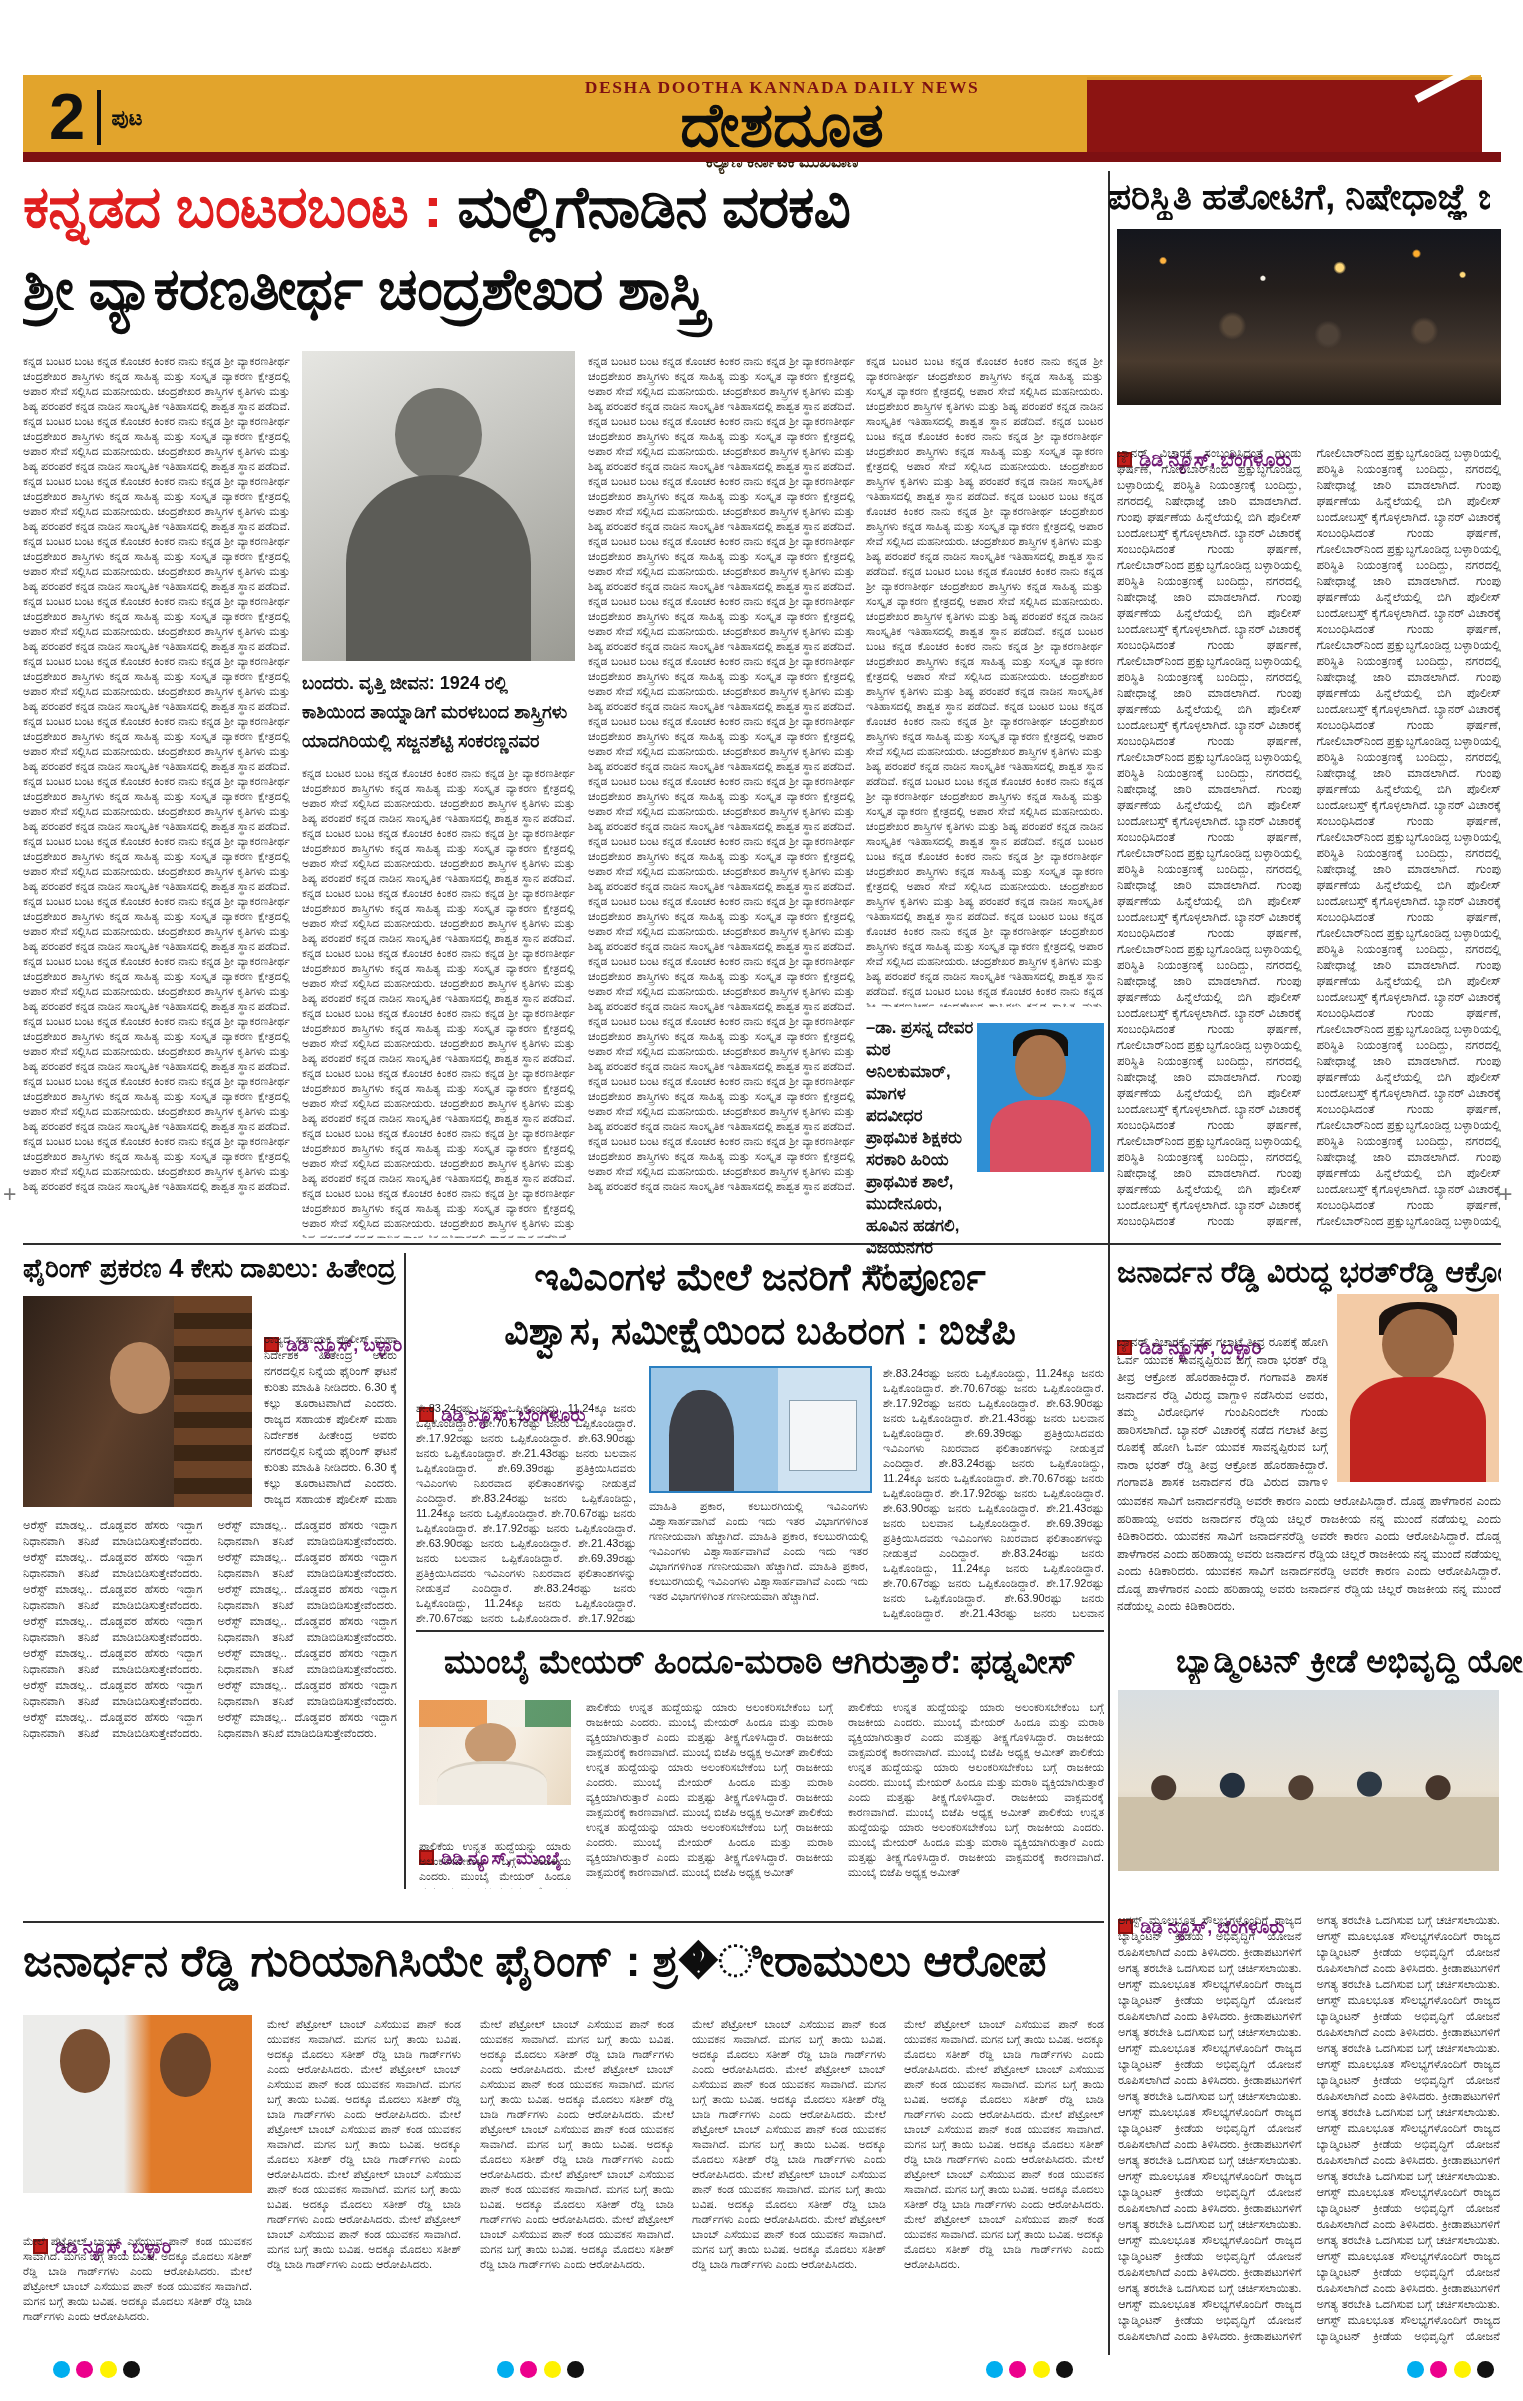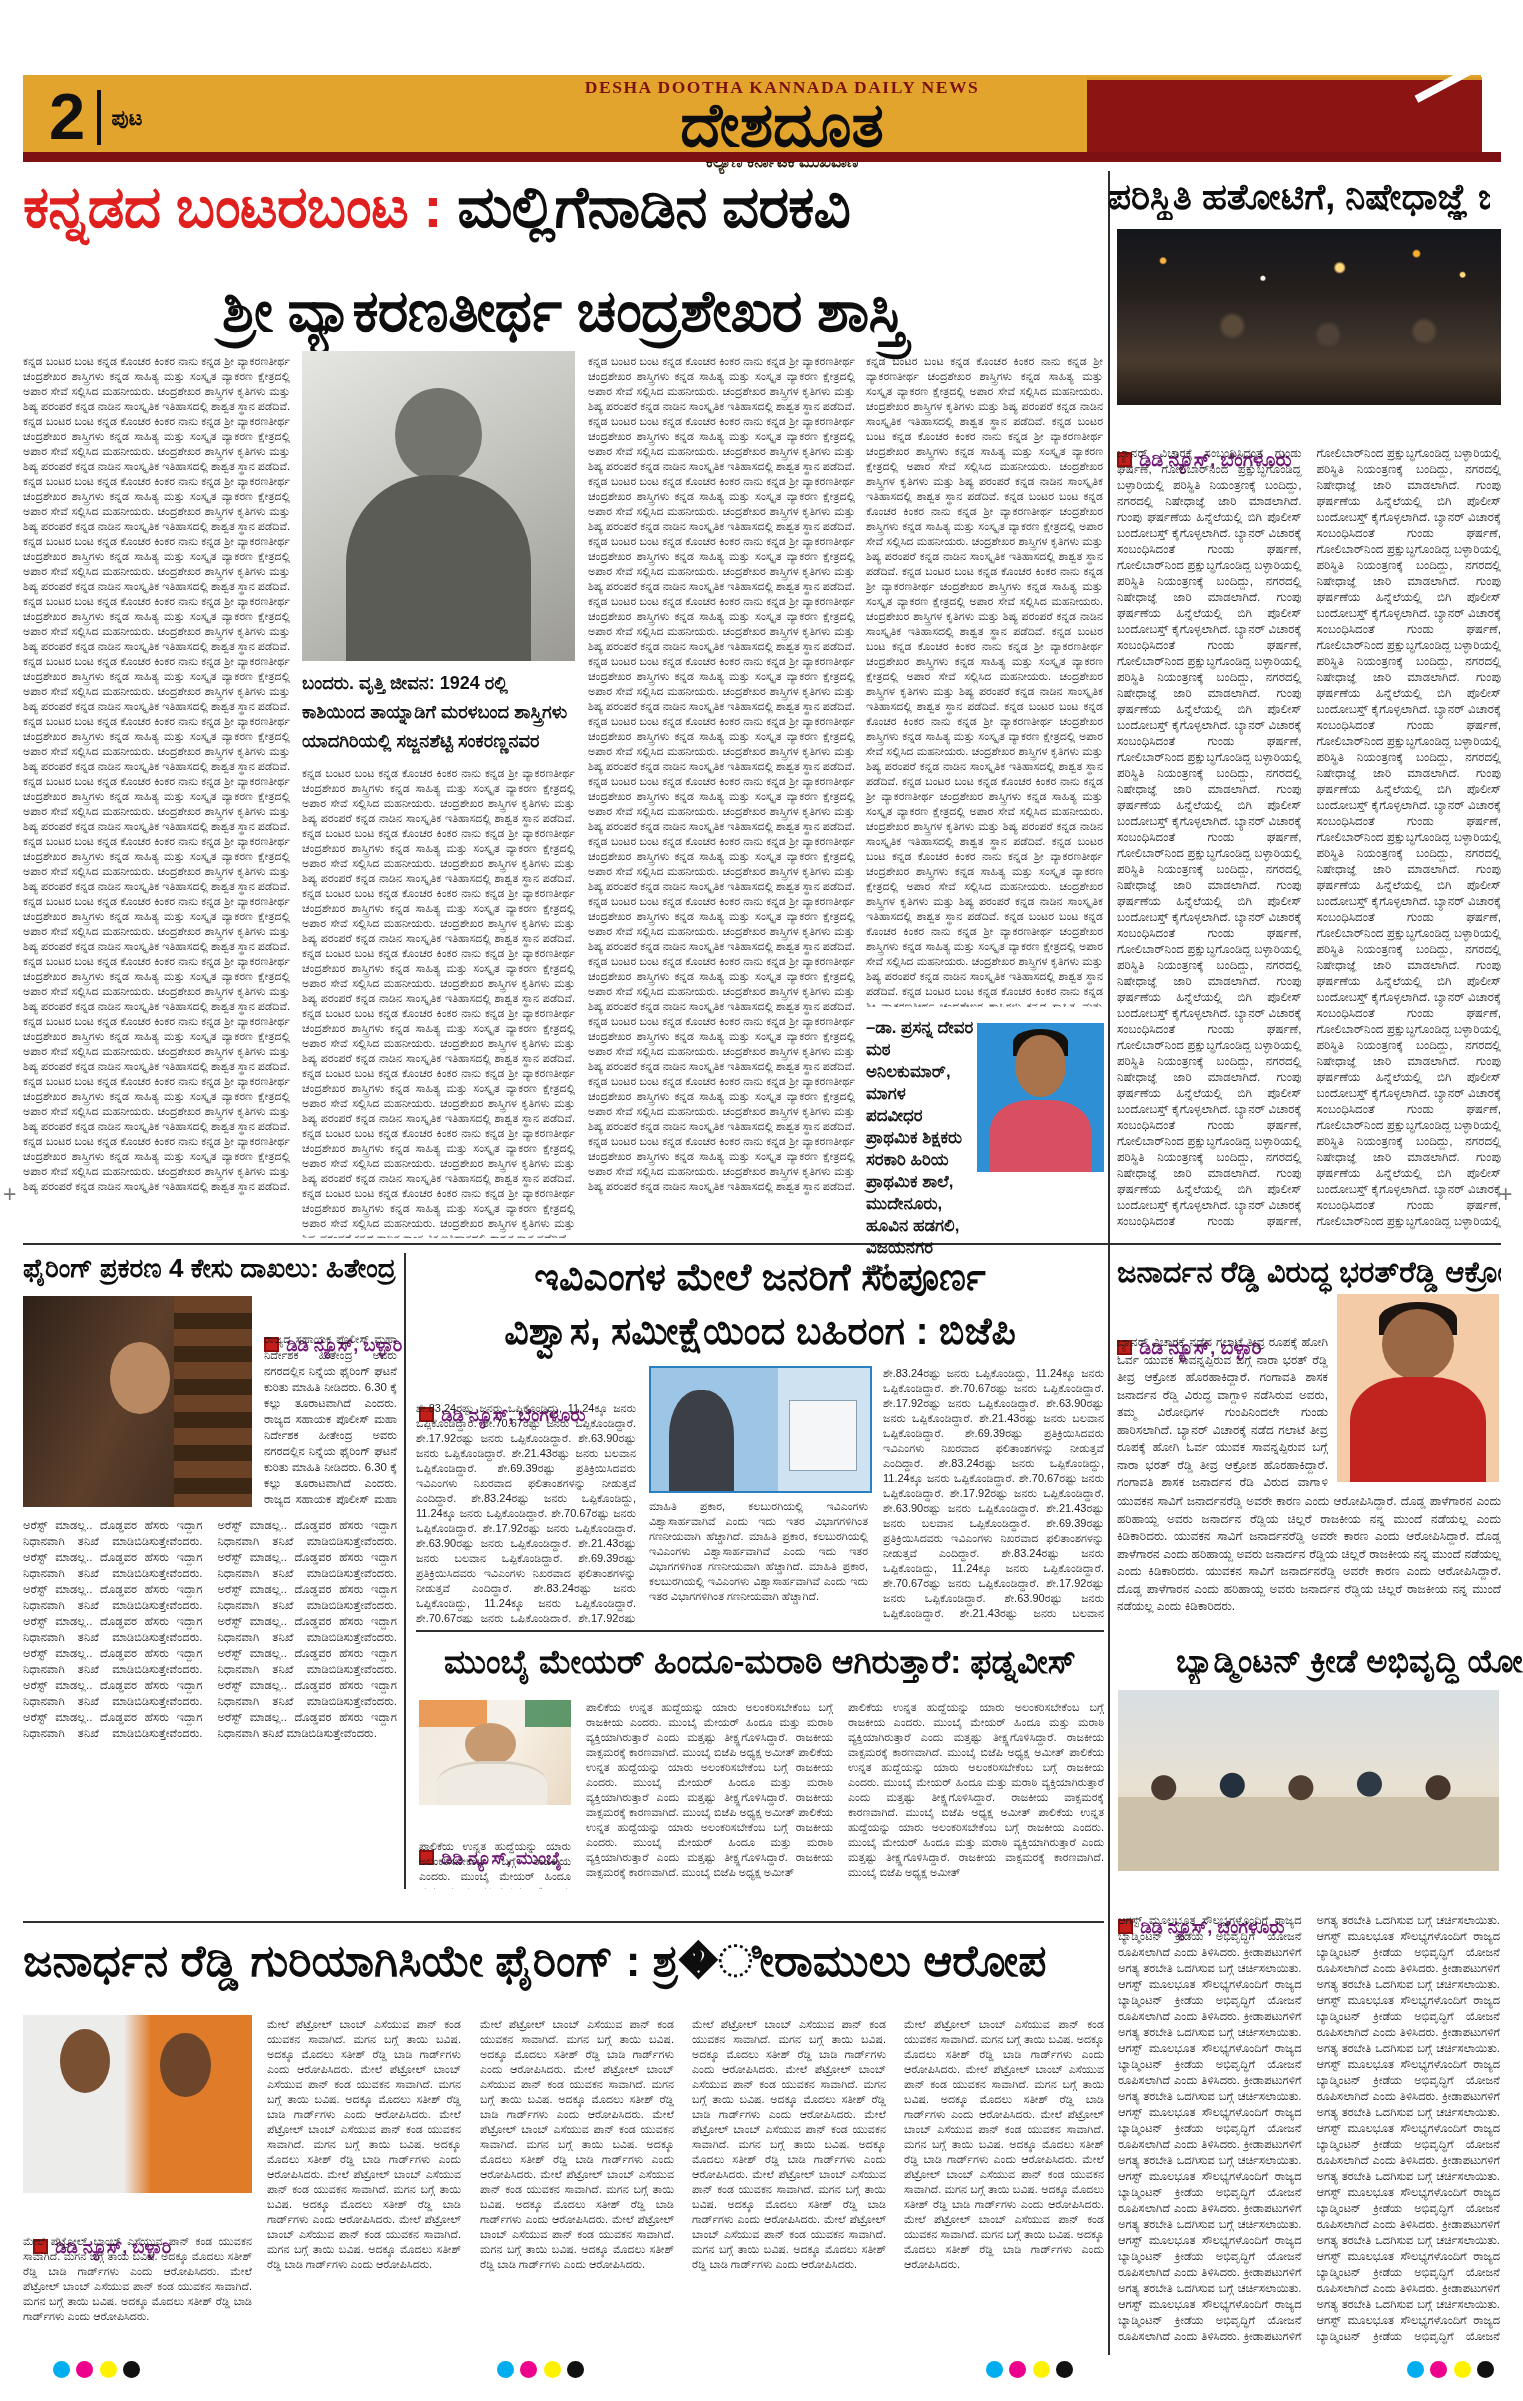--- a/index.html
+++ b/index.html
@@ -114,21 +114,21 @@
   <div class="hrule" style="left:23px;top:1243px;width:1478px;"></div>
   <div class="hrule" style="left:416px;top:1630px;width:688px;"></div>
   <div class="hrule" style="left:23px;top:1921px;width:1081px;"></div>
   <div class="cropmark" style="left:3px;top:1181px;">+</div>
   <div class="cropmark" style="left:1499px;top:1181px;">+</div>
 
   <div class="headline h-main abs" style="left:23px;top:173px;width:1081px;height:83px;">
     <span class="red">ಕನ್ನಡದ ಬಂಟರಬಂಟ :</span>
     <span>ಮಲ್ಲಿಗೆನಾಡಿನ ವರಕವಿ</span>
   </div>
-  <div class="headline h-main abs" style="left:23px;top:277px;width:1081px;height:83px;text-align:center;">ಶ್ರೀ ವ್ಯಾಕರಣತೀರ್ಥ ಚಂದ್ರಶೇಖರ ಶಾಸ್ತ್ರಿ</div>
+  <div class="headline h-main abs" style="left:23px;top:255px;width:1081px;height:83px;">ಶ್ರೀ ವ್ಯಾಕರಣತೀರ್ಥ ಚಂದ್ರಶೇಖರ ಶಾಸ್ತ್ರಿ</div>
 
   <div class="bodytext" style="left:23px;top:354px;width:267px;height:885px;font-size:11px;line-height:15px;">ಕನ್ನಡ ಬಂಟರ ಬಂಟ ಕನ್ನಡ ಕೊಂಚರ ಕಿಂಕರ ನಾನು ಕನ್ನಡ ಶ್ರೀ ವ್ಯಾಕರಣತೀರ್ಥ ಚಂದ್ರಶೇಖರ ಶಾಸ್ತ್ರಿಗಳು ಕನ್ನಡ ಸಾಹಿತ್ಯ ಮತ್ತು ಸಂಸ್ಕೃತ ವ್ಯಾಕರಣ ಕ್ಷೇತ್ರದಲ್ಲಿ ಅಪಾರ ಸೇವೆ ಸಲ್ಲಿಸಿದ ಮಹನೀಯರು. ಚಂದ್ರಶೇಖರ ಶಾಸ್ತ್ರಿಗಳ ಕೃತಿಗಳು ಮತ್ತು ಶಿಷ್ಯ ಪರಂಪರೆ ಕನ್ನಡ ನಾಡಿನ ಸಾಂಸ್ಕೃತಿಕ ಇತಿಹಾಸದಲ್ಲಿ ಶಾಶ್ವತ ಸ್ಥಾನ ಪಡೆದಿವೆ.  ಕನ್ನಡ ಬಂಟರ ಬಂಟ ಕನ್ನಡ ಕೊಂಚರ ಕಿಂಕರ ನಾನು ಕನ್ನಡ ಶ್ರೀ ವ್ಯಾಕರಣತೀರ್ಥ ಚಂದ್ರಶೇಖರ ಶಾಸ್ತ್ರಿಗಳು ಕನ್ನಡ ಸಾಹಿತ್ಯ ಮತ್ತು ಸಂಸ್ಕೃತ ವ್ಯಾಕರಣ ಕ್ಷೇತ್ರದಲ್ಲಿ ಅಪಾರ ಸೇವೆ ಸಲ್ಲಿಸಿದ ಮಹನೀಯರು. ಚಂದ್ರಶೇಖರ ಶಾಸ್ತ್ರಿಗಳ ಕೃತಿಗಳು ಮತ್ತು ಶಿಷ್ಯ ಪರಂಪರೆ ಕನ್ನಡ ನಾಡಿನ ಸಾಂಸ್ಕೃತಿಕ ಇತಿಹಾಸದಲ್ಲಿ ಶಾಶ್ವತ ಸ್ಥಾನ ಪಡೆದಿವೆ.  ಕನ್ನಡ ಬಂಟರ ಬಂಟ ಕನ್ನಡ ಕೊಂಚರ ಕಿಂಕರ ನಾನು ಕನ್ನಡ ಶ್ರೀ ವ್ಯಾಕರಣತೀರ್ಥ ಚಂದ್ರಶೇಖರ ಶಾಸ್ತ್ರಿಗಳು ಕನ್ನಡ ಸಾಹಿತ್ಯ ಮತ್ತು ಸಂಸ್ಕೃತ ವ್ಯಾಕರಣ ಕ್ಷೇತ್ರದಲ್ಲಿ ಅಪಾರ ಸೇವೆ ಸಲ್ಲಿಸಿದ ಮಹನೀಯರು. ಚಂದ್ರಶೇಖರ ಶಾಸ್ತ್ರಿಗಳ ಕೃತಿಗಳು ಮತ್ತು ಶಿಷ್ಯ ಪರಂಪರೆ ಕನ್ನಡ ನಾಡಿನ ಸಾಂಸ್ಕೃತಿಕ ಇತಿಹಾಸದಲ್ಲಿ ಶಾಶ್ವತ ಸ್ಥಾನ ಪಡೆದಿವೆ.  ಕನ್ನಡ ಬಂಟರ ಬಂಟ ಕನ್ನಡ ಕೊಂಚರ ಕಿಂಕರ ನಾನು ಕನ್ನಡ ಶ್ರೀ ವ್ಯಾಕರಣತೀರ್ಥ ಚಂದ್ರಶೇಖರ ಶಾಸ್ತ್ರಿಗಳು ಕನ್ನಡ ಸಾಹಿತ್ಯ ಮತ್ತು ಸಂಸ್ಕೃತ ವ್ಯಾಕರಣ ಕ್ಷೇತ್ರದಲ್ಲಿ ಅಪಾರ ಸೇವೆ ಸಲ್ಲಿಸಿದ ಮಹನೀಯರು. ಚಂದ್ರಶೇಖರ ಶಾಸ್ತ್ರಿಗಳ ಕೃತಿಗಳು ಮತ್ತು ಶಿಷ್ಯ ಪರಂಪರೆ ಕನ್ನಡ ನಾಡಿನ ಸಾಂಸ್ಕೃತಿಕ ಇತಿಹಾಸದಲ್ಲಿ ಶಾಶ್ವತ ಸ್ಥಾನ ಪಡೆದಿವೆ.  ಕನ್ನಡ ಬಂಟರ ಬಂಟ ಕನ್ನಡ ಕೊಂಚರ ಕಿಂಕರ ನಾನು ಕನ್ನಡ ಶ್ರೀ ವ್ಯಾಕರಣತೀರ್ಥ ಚಂದ್ರಶೇಖರ ಶಾಸ್ತ್ರಿಗಳು ಕನ್ನಡ ಸಾಹಿತ್ಯ ಮತ್ತು ಸಂಸ್ಕೃತ ವ್ಯಾಕರಣ ಕ್ಷೇತ್ರದಲ್ಲಿ ಅಪಾರ ಸೇವೆ ಸಲ್ಲಿಸಿದ ಮಹನೀಯರು. ಚಂದ್ರಶೇಖರ ಶಾಸ್ತ್ರಿಗಳ ಕೃತಿಗಳು ಮತ್ತು ಶಿಷ್ಯ ಪರಂಪರೆ ಕನ್ನಡ ನಾಡಿನ ಸಾಂಸ್ಕೃತಿಕ ಇತಿಹಾಸದಲ್ಲಿ ಶಾಶ್ವತ ಸ್ಥಾನ ಪಡೆದಿವೆ.  ಕನ್ನಡ ಬಂಟರ ಬಂಟ ಕನ್ನಡ ಕೊಂಚರ ಕಿಂಕರ ನಾನು ಕನ್ನಡ ಶ್ರೀ ವ್ಯಾಕರಣತೀರ್ಥ ಚಂದ್ರಶೇಖರ ಶಾಸ್ತ್ರಿಗಳು ಕನ್ನಡ ಸಾಹಿತ್ಯ ಮತ್ತು ಸಂಸ್ಕೃತ ವ್ಯಾಕರಣ ಕ್ಷೇತ್ರದಲ್ಲಿ ಅಪಾರ ಸೇವೆ ಸಲ್ಲಿಸಿದ ಮಹನೀಯರು. ಚಂದ್ರಶೇಖರ ಶಾಸ್ತ್ರಿಗಳ ಕೃತಿಗಳು ಮತ್ತು ಶಿಷ್ಯ ಪರಂಪರೆ ಕನ್ನಡ ನಾಡಿನ ಸಾಂಸ್ಕೃತಿಕ ಇತಿಹಾಸದಲ್ಲಿ ಶಾಶ್ವತ ಸ್ಥಾನ ಪಡೆದಿವೆ.  ಕನ್ನಡ ಬಂಟರ ಬಂಟ ಕನ್ನಡ ಕೊಂಚರ ಕಿಂಕರ ನಾನು ಕನ್ನಡ ಶ್ರೀ ವ್ಯಾಕರಣತೀರ್ಥ ಚಂದ್ರಶೇಖರ ಶಾಸ್ತ್ರಿಗಳು ಕನ್ನಡ ಸಾಹಿತ್ಯ ಮತ್ತು ಸಂಸ್ಕೃತ ವ್ಯಾಕರಣ ಕ್ಷೇತ್ರದಲ್ಲಿ ಅಪಾರ ಸೇವೆ ಸಲ್ಲಿಸಿದ ಮಹನೀಯರು. ಚಂದ್ರಶೇಖರ ಶಾಸ್ತ್ರಿಗಳ ಕೃತಿಗಳು ಮತ್ತು ಶಿಷ್ಯ ಪರಂಪರೆ ಕನ್ನಡ ನಾಡಿನ ಸಾಂಸ್ಕೃತಿಕ ಇತಿಹಾಸದಲ್ಲಿ ಶಾಶ್ವತ ಸ್ಥಾನ ಪಡೆದಿವೆ.  ಕನ್ನಡ ಬಂಟರ ಬಂಟ ಕನ್ನಡ ಕೊಂಚರ ಕಿಂಕರ ನಾನು ಕನ್ನಡ ಶ್ರೀ ವ್ಯಾಕರಣತೀರ್ಥ ಚಂದ್ರಶೇಖರ ಶಾಸ್ತ್ರಿಗಳು ಕನ್ನಡ ಸಾಹಿತ್ಯ ಮತ್ತು ಸಂಸ್ಕೃತ ವ್ಯಾಕರಣ ಕ್ಷೇತ್ರದಲ್ಲಿ ಅಪಾರ ಸೇವೆ ಸಲ್ಲಿಸಿದ ಮಹನೀಯರು. ಚಂದ್ರಶೇಖರ ಶಾಸ್ತ್ರಿಗಳ ಕೃತಿಗಳು ಮತ್ತು ಶಿಷ್ಯ ಪರಂಪರೆ ಕನ್ನಡ ನಾಡಿನ ಸಾಂಸ್ಕೃತಿಕ ಇತಿಹಾಸದಲ್ಲಿ ಶಾಶ್ವತ ಸ್ಥಾನ ಪಡೆದಿವೆ.  ಕನ್ನಡ ಬಂಟರ ಬಂಟ ಕನ್ನಡ ಕೊಂಚರ ಕಿಂಕರ ನಾನು ಕನ್ನಡ ಶ್ರೀ ವ್ಯಾಕರಣತೀರ್ಥ ಚಂದ್ರಶೇಖರ ಶಾಸ್ತ್ರಿಗಳು ಕನ್ನಡ ಸಾಹಿತ್ಯ ಮತ್ತು ಸಂಸ್ಕೃತ ವ್ಯಾಕರಣ ಕ್ಷೇತ್ರದಲ್ಲಿ ಅಪಾರ ಸೇವೆ ಸಲ್ಲಿಸಿದ ಮಹನೀಯರು. ಚಂದ್ರಶೇಖರ ಶಾಸ್ತ್ರಿಗಳ ಕೃತಿಗಳು ಮತ್ತು ಶಿಷ್ಯ ಪರಂಪರೆ ಕನ್ನಡ ನಾಡಿನ ಸಾಂಸ್ಕೃತಿಕ ಇತಿಹಾಸದಲ್ಲಿ ಶಾಶ್ವತ ಸ್ಥಾನ ಪಡೆದಿವೆ.  ಕನ್ನಡ ಬಂಟರ ಬಂಟ ಕನ್ನಡ ಕೊಂಚರ ಕಿಂಕರ ನಾನು ಕನ್ನಡ ಶ್ರೀ ವ್ಯಾಕರಣತೀರ್ಥ ಚಂದ್ರಶೇಖರ ಶಾಸ್ತ್ರಿಗಳು ಕನ್ನಡ ಸಾಹಿತ್ಯ ಮತ್ತು ಸಂಸ್ಕೃತ ವ್ಯಾಕರಣ ಕ್ಷೇತ್ರದಲ್ಲಿ ಅಪಾರ ಸೇವೆ ಸಲ್ಲಿಸಿದ ಮಹನೀಯರು. ಚಂದ್ರಶೇಖರ ಶಾಸ್ತ್ರಿಗಳ ಕೃತಿಗಳು ಮತ್ತು ಶಿಷ್ಯ ಪರಂಪರೆ ಕನ್ನಡ ನಾಡಿನ ಸಾಂಸ್ಕೃತಿಕ ಇತಿಹಾಸದಲ್ಲಿ ಶಾಶ್ವತ ಸ್ಥಾನ ಪಡೆದಿವೆ.  ಕನ್ನಡ ಬಂಟರ ಬಂಟ ಕನ್ನಡ ಕೊಂಚರ ಕಿಂಕರ ನಾನು ಕನ್ನಡ ಶ್ರೀ ವ್ಯಾಕರಣತೀರ್ಥ ಚಂದ್ರಶೇಖರ ಶಾಸ್ತ್ರಿಗಳು ಕನ್ನಡ ಸಾಹಿತ್ಯ ಮತ್ತು ಸಂಸ್ಕೃತ ವ್ಯಾಕರಣ ಕ್ಷೇತ್ರದಲ್ಲಿ ಅಪಾರ ಸೇವೆ ಸಲ್ಲಿಸಿದ ಮಹನೀಯರು. ಚಂದ್ರಶೇಖರ ಶಾಸ್ತ್ರಿಗಳ ಕೃತಿಗಳು ಮತ್ತು ಶಿಷ್ಯ ಪರಂಪರೆ ಕನ್ನಡ ನಾಡಿನ ಸಾಂಸ್ಕೃತಿಕ ಇತಿಹಾಸದಲ್ಲಿ ಶಾಶ್ವತ ಸ್ಥಾನ ಪಡೆದಿವೆ.  ಕನ್ನಡ ಬಂಟರ ಬಂಟ ಕನ್ನಡ ಕೊಂಚರ ಕಿಂಕರ ನಾನು ಕನ್ನಡ ಶ್ರೀ ವ್ಯಾಕರಣತೀರ್ಥ ಚಂದ್ರಶೇಖರ ಶಾಸ್ತ್ರಿಗಳು ಕನ್ನಡ ಸಾಹಿತ್ಯ ಮತ್ತು ಸಂಸ್ಕೃತ ವ್ಯಾಕರಣ ಕ್ಷೇತ್ರದಲ್ಲಿ ಅಪಾರ ಸೇವೆ ಸಲ್ಲಿಸಿದ ಮಹನೀಯರು. ಚಂದ್ರಶೇಖರ ಶಾಸ್ತ್ರಿಗಳ ಕೃತಿಗಳು ಮತ್ತು ಶಿಷ್ಯ ಪರಂಪರೆ ಕನ್ನಡ ನಾಡಿನ ಸಾಂಸ್ಕೃತಿಕ ಇತಿಹಾಸದಲ್ಲಿ ಶಾಶ್ವತ ಸ್ಥಾನ ಪಡೆದಿವೆ.  ಕನ್ನಡ ಬಂಟರ ಬಂಟ ಕನ್ನಡ ಕೊಂಚರ ಕಿಂಕರ ನಾನು ಕನ್ನಡ ಶ್ರೀ ವ್ಯಾಕರಣತೀರ್ಥ ಚಂದ್ರಶೇಖರ ಶಾಸ್ತ್ರಿಗಳು ಕನ್ನಡ ಸಾಹಿತ್ಯ ಮತ್ತು ಸಂಸ್ಕೃತ ವ್ಯಾಕರಣ ಕ್ಷೇತ್ರದಲ್ಲಿ ಅಪಾರ ಸೇವೆ ಸಲ್ಲಿಸಿದ ಮಹನೀಯರು. ಚಂದ್ರಶೇಖರ ಶಾಸ್ತ್ರಿಗಳ ಕೃತಿಗಳು ಮತ್ತು ಶಿಷ್ಯ ಪರಂಪರೆ ಕನ್ನಡ ನಾಡಿನ ಸಾಂಸ್ಕೃತಿಕ ಇತಿಹಾಸದಲ್ಲಿ ಶಾಶ್ವತ ಸ್ಥಾನ ಪಡೆದಿವೆ.  ಕನ್ನಡ ಬಂಟರ ಬಂಟ ಕನ್ನಡ ಕೊಂಚರ ಕಿಂಕರ ನಾನು ಕನ್ನಡ ಶ್ರೀ ವ್ಯಾಕರಣತೀರ್ಥ ಚಂದ್ರಶೇಖರ ಶಾಸ್ತ್ರಿಗಳು ಕನ್ನಡ ಸಾಹಿತ್ಯ ಮತ್ತು ಸಂಸ್ಕೃತ ವ್ಯಾಕರಣ ಕ್ಷೇತ್ರದಲ್ಲಿ ಅಪಾರ ಸೇವೆ ಸಲ್ಲಿಸಿದ ಮಹನೀಯರು. ಚಂದ್ರಶೇಖರ ಶಾಸ್ತ್ರಿಗಳ ಕೃತಿಗಳು ಮತ್ತು ಶಿಷ್ಯ ಪರಂಪರೆ ಕನ್ನಡ ನಾಡಿನ ಸಾಂಸ್ಕೃತಿಕ ಇತಿಹಾಸದಲ್ಲಿ ಶಾಶ್ವತ ಸ್ಥಾನ ಪಡೆದಿವೆ. </div>
 
   <div class="photo ph-bw" style="left:302px;top:351px;width:273px;height:310px;">
     <span class="head"></span>
     <span class="torso"></span>
   </div>
   <div class="bodytext caption" style="left:302px;top:669px;width:273px;height:90px;font-size:18px;line-height:29px;text-align:left;">ಬಂದರು. ವೃತ್ತಿ ಜೀವನ: 1924 ರಲ್ಲಿ ಕಾಶಿಯಿಂದ ತಾಯ್ನಾಡಿಗೆ ಮರಳಬಂದ ಶಾಸ್ತ್ರಿಗಳು ಯಾದಗಿರಿಯಲ್ಲಿ ಸಜ್ಜನಶೆಟ್ಟಿ ಸಂಕರಣ್ಣನವರ ಉದಾರ ದೇಣಿಗೆಯಿಂದ</div>
   <div class="bodytext" style="left:302px;top:766px;width:273px;height:472px;font-size:11px;line-height:15px;">ಕನ್ನಡ ಬಂಟರ ಬಂಟ ಕನ್ನಡ ಕೊಂಚರ ಕಿಂಕರ ನಾನು ಕನ್ನಡ ಶ್ರೀ ವ್ಯಾಕರಣತೀರ್ಥ ಚಂದ್ರಶೇಖರ ಶಾಸ್ತ್ರಿಗಳು ಕನ್ನಡ ಸಾಹಿತ್ಯ ಮತ್ತು ಸಂಸ್ಕೃತ ವ್ಯಾಕರಣ ಕ್ಷೇತ್ರದಲ್ಲಿ ಅಪಾರ ಸೇವೆ ಸಲ್ಲಿಸಿದ ಮಹನೀಯರು. ಚಂದ್ರಶೇಖರ ಶಾಸ್ತ್ರಿಗಳ ಕೃತಿಗಳು ಮತ್ತು ಶಿಷ್ಯ ಪರಂಪರೆ ಕನ್ನಡ ನಾಡಿನ ಸಾಂಸ್ಕೃತಿಕ ಇತಿಹಾಸದಲ್ಲಿ ಶಾಶ್ವತ ಸ್ಥಾನ ಪಡೆದಿವೆ.  ಕನ್ನಡ ಬಂಟರ ಬಂಟ ಕನ್ನಡ ಕೊಂಚರ ಕಿಂಕರ ನಾನು ಕನ್ನಡ ಶ್ರೀ ವ್ಯಾಕರಣತೀರ್ಥ ಚಂದ್ರಶೇಖರ ಶಾಸ್ತ್ರಿಗಳು ಕನ್ನಡ ಸಾಹಿತ್ಯ ಮತ್ತು ಸಂಸ್ಕೃತ ವ್ಯಾಕರಣ ಕ್ಷೇತ್ರದಲ್ಲಿ ಅಪಾರ ಸೇವೆ ಸಲ್ಲಿಸಿದ ಮಹನೀಯರು. ಚಂದ್ರಶೇಖರ ಶಾಸ್ತ್ರಿಗಳ ಕೃತಿಗಳು ಮತ್ತು ಶಿಷ್ಯ ಪರಂಪರೆ ಕನ್ನಡ ನಾಡಿನ ಸಾಂಸ್ಕೃತಿಕ ಇತಿಹಾಸದಲ್ಲಿ ಶಾಶ್ವತ ಸ್ಥಾನ ಪಡೆದಿವೆ.  ಕನ್ನಡ ಬಂಟರ ಬಂಟ ಕನ್ನಡ ಕೊಂಚರ ಕಿಂಕರ ನಾನು ಕನ್ನಡ ಶ್ರೀ ವ್ಯಾಕರಣತೀರ್ಥ ಚಂದ್ರಶೇಖರ ಶಾಸ್ತ್ರಿಗಳು ಕನ್ನಡ ಸಾಹಿತ್ಯ ಮತ್ತು ಸಂಸ್ಕೃತ ವ್ಯಾಕರಣ ಕ್ಷೇತ್ರದಲ್ಲಿ ಅಪಾರ ಸೇವೆ ಸಲ್ಲಿಸಿದ ಮಹನೀಯರು. ಚಂದ್ರಶೇಖರ ಶಾಸ್ತ್ರಿಗಳ ಕೃತಿಗಳು ಮತ್ತು ಶಿಷ್ಯ ಪರಂಪರೆ ಕನ್ನಡ ನಾಡಿನ ಸಾಂಸ್ಕೃತಿಕ ಇತಿಹಾಸದಲ್ಲಿ ಶಾಶ್ವತ ಸ್ಥಾನ ಪಡೆದಿವೆ.  ಕನ್ನಡ ಬಂಟರ ಬಂಟ ಕನ್ನಡ ಕೊಂಚರ ಕಿಂಕರ ನಾನು ಕನ್ನಡ ಶ್ರೀ ವ್ಯಾಕರಣತೀರ್ಥ ಚಂದ್ರಶೇಖರ ಶಾಸ್ತ್ರಿಗಳು ಕನ್ನಡ ಸಾಹಿತ್ಯ ಮತ್ತು ಸಂಸ್ಕೃತ ವ್ಯಾಕರಣ ಕ್ಷೇತ್ರದಲ್ಲಿ ಅಪಾರ ಸೇವೆ ಸಲ್ಲಿಸಿದ ಮಹನೀಯರು. ಚಂದ್ರಶೇಖರ ಶಾಸ್ತ್ರಿಗಳ ಕೃತಿಗಳು ಮತ್ತು ಶಿಷ್ಯ ಪರಂಪರೆ ಕನ್ನಡ ನಾಡಿನ ಸಾಂಸ್ಕೃತಿಕ ಇತಿಹಾಸದಲ್ಲಿ ಶಾಶ್ವತ ಸ್ಥಾನ ಪಡೆದಿವೆ.  ಕನ್ನಡ ಬಂಟರ ಬಂಟ ಕನ್ನಡ ಕೊಂಚರ ಕಿಂಕರ ನಾನು ಕನ್ನಡ ಶ್ರೀ ವ್ಯಾಕರಣತೀರ್ಥ ಚಂದ್ರಶೇಖರ ಶಾಸ್ತ್ರಿಗಳು ಕನ್ನಡ ಸಾಹಿತ್ಯ ಮತ್ತು ಸಂಸ್ಕೃತ ವ್ಯಾಕರಣ ಕ್ಷೇತ್ರದಲ್ಲಿ ಅಪಾರ ಸೇವೆ ಸಲ್ಲಿಸಿದ ಮಹನೀಯರು. ಚಂದ್ರಶೇಖರ ಶಾಸ್ತ್ರಿಗಳ ಕೃತಿಗಳು ಮತ್ತು ಶಿಷ್ಯ ಪರಂಪರೆ ಕನ್ನಡ ನಾಡಿನ ಸಾಂಸ್ಕೃತಿಕ ಇತಿಹಾಸದಲ್ಲಿ ಶಾಶ್ವತ ಸ್ಥಾನ ಪಡೆದಿವೆ.  ಕನ್ನಡ ಬಂಟರ ಬಂಟ ಕನ್ನಡ ಕೊಂಚರ ಕಿಂಕರ ನಾನು ಕನ್ನಡ ಶ್ರೀ ವ್ಯಾಕರಣತೀರ್ಥ ಚಂದ್ರಶೇಖರ ಶಾಸ್ತ್ರಿಗಳು ಕನ್ನಡ ಸಾಹಿತ್ಯ ಮತ್ತು ಸಂಸ್ಕೃತ ವ್ಯಾಕರಣ ಕ್ಷೇತ್ರದಲ್ಲಿ ಅಪಾರ ಸೇವೆ ಸಲ್ಲಿಸಿದ ಮಹನೀಯರು. ಚಂದ್ರಶೇಖರ ಶಾಸ್ತ್ರಿಗಳ ಕೃತಿಗಳು ಮತ್ತು ಶಿಷ್ಯ ಪರಂಪರೆ ಕನ್ನಡ ನಾಡಿನ ಸಾಂಸ್ಕೃತಿಕ ಇತಿಹಾಸದಲ್ಲಿ ಶಾಶ್ವತ ಸ್ಥಾನ ಪಡೆದಿವೆ.  ಕನ್ನಡ ಬಂಟರ ಬಂಟ ಕನ್ನಡ ಕೊಂಚರ ಕಿಂಕರ ನಾನು ಕನ್ನಡ ಶ್ರೀ ವ್ಯಾಕರಣತೀರ್ಥ ಚಂದ್ರಶೇಖರ ಶಾಸ್ತ್ರಿಗಳು ಕನ್ನಡ ಸಾಹಿತ್ಯ ಮತ್ತು ಸಂಸ್ಕೃತ ವ್ಯಾಕರಣ ಕ್ಷೇತ್ರದಲ್ಲಿ ಅಪಾರ ಸೇವೆ ಸಲ್ಲಿಸಿದ ಮಹನೀಯರು. ಚಂದ್ರಶೇಖರ ಶಾಸ್ತ್ರಿಗಳ ಕೃತಿಗಳು ಮತ್ತು ಶಿಷ್ಯ ಪರಂಪರೆ ಕನ್ನಡ ನಾಡಿನ ಸಾಂಸ್ಕೃತಿಕ ಇತಿಹಾಸದಲ್ಲಿ ಶಾಶ್ವತ ಸ್ಥಾನ ಪಡೆದಿವೆ.  ಕನ್ನಡ ಬಂಟರ ಬಂಟ ಕನ್ನಡ ಕೊಂಚರ ಕಿಂಕರ ನಾನು ಕನ್ನಡ ಶ್ರೀ ವ್ಯಾಕರಣತೀರ್ಥ ಚಂದ್ರಶೇಖರ ಶಾಸ್ತ್ರಿಗಳು ಕನ್ನಡ ಸಾಹಿತ್ಯ ಮತ್ತು ಸಂಸ್ಕೃತ ವ್ಯಾಕರಣ ಕ್ಷೇತ್ರದಲ್ಲಿ ಅಪಾರ ಸೇವೆ ಸಲ್ಲಿಸಿದ ಮಹನೀಯರು. ಚಂದ್ರಶೇಖರ ಶಾಸ್ತ್ರಿಗಳ ಕೃತಿಗಳು ಮತ್ತು ಶಿಷ್ಯ ಪರಂಪರೆ ಕನ್ನಡ ನಾಡಿನ ಸಾಂಸ್ಕೃತಿಕ ಇತಿಹಾಸದಲ್ಲಿ ಶಾಶ್ವತ ಸ್ಥಾನ ಪಡೆದಿವೆ. </div>
 

